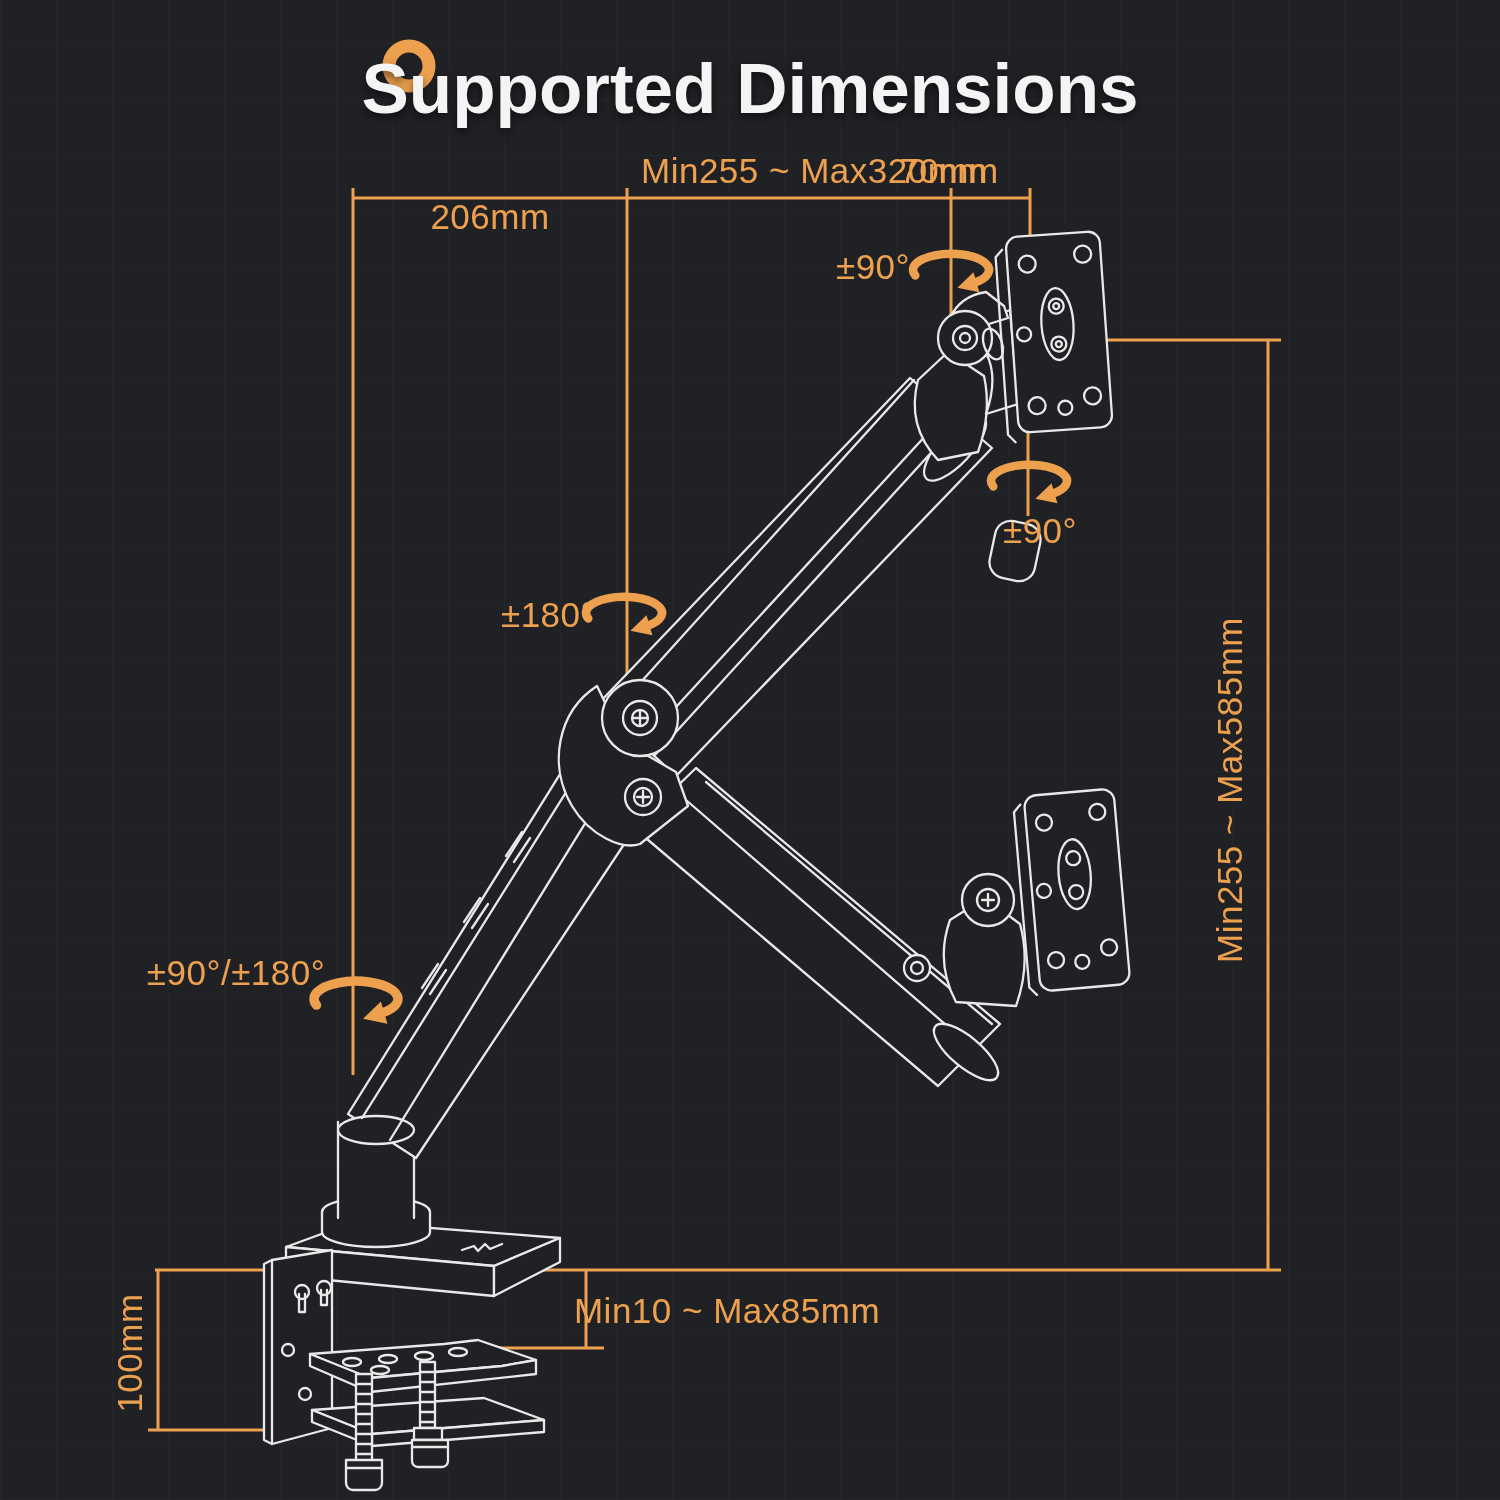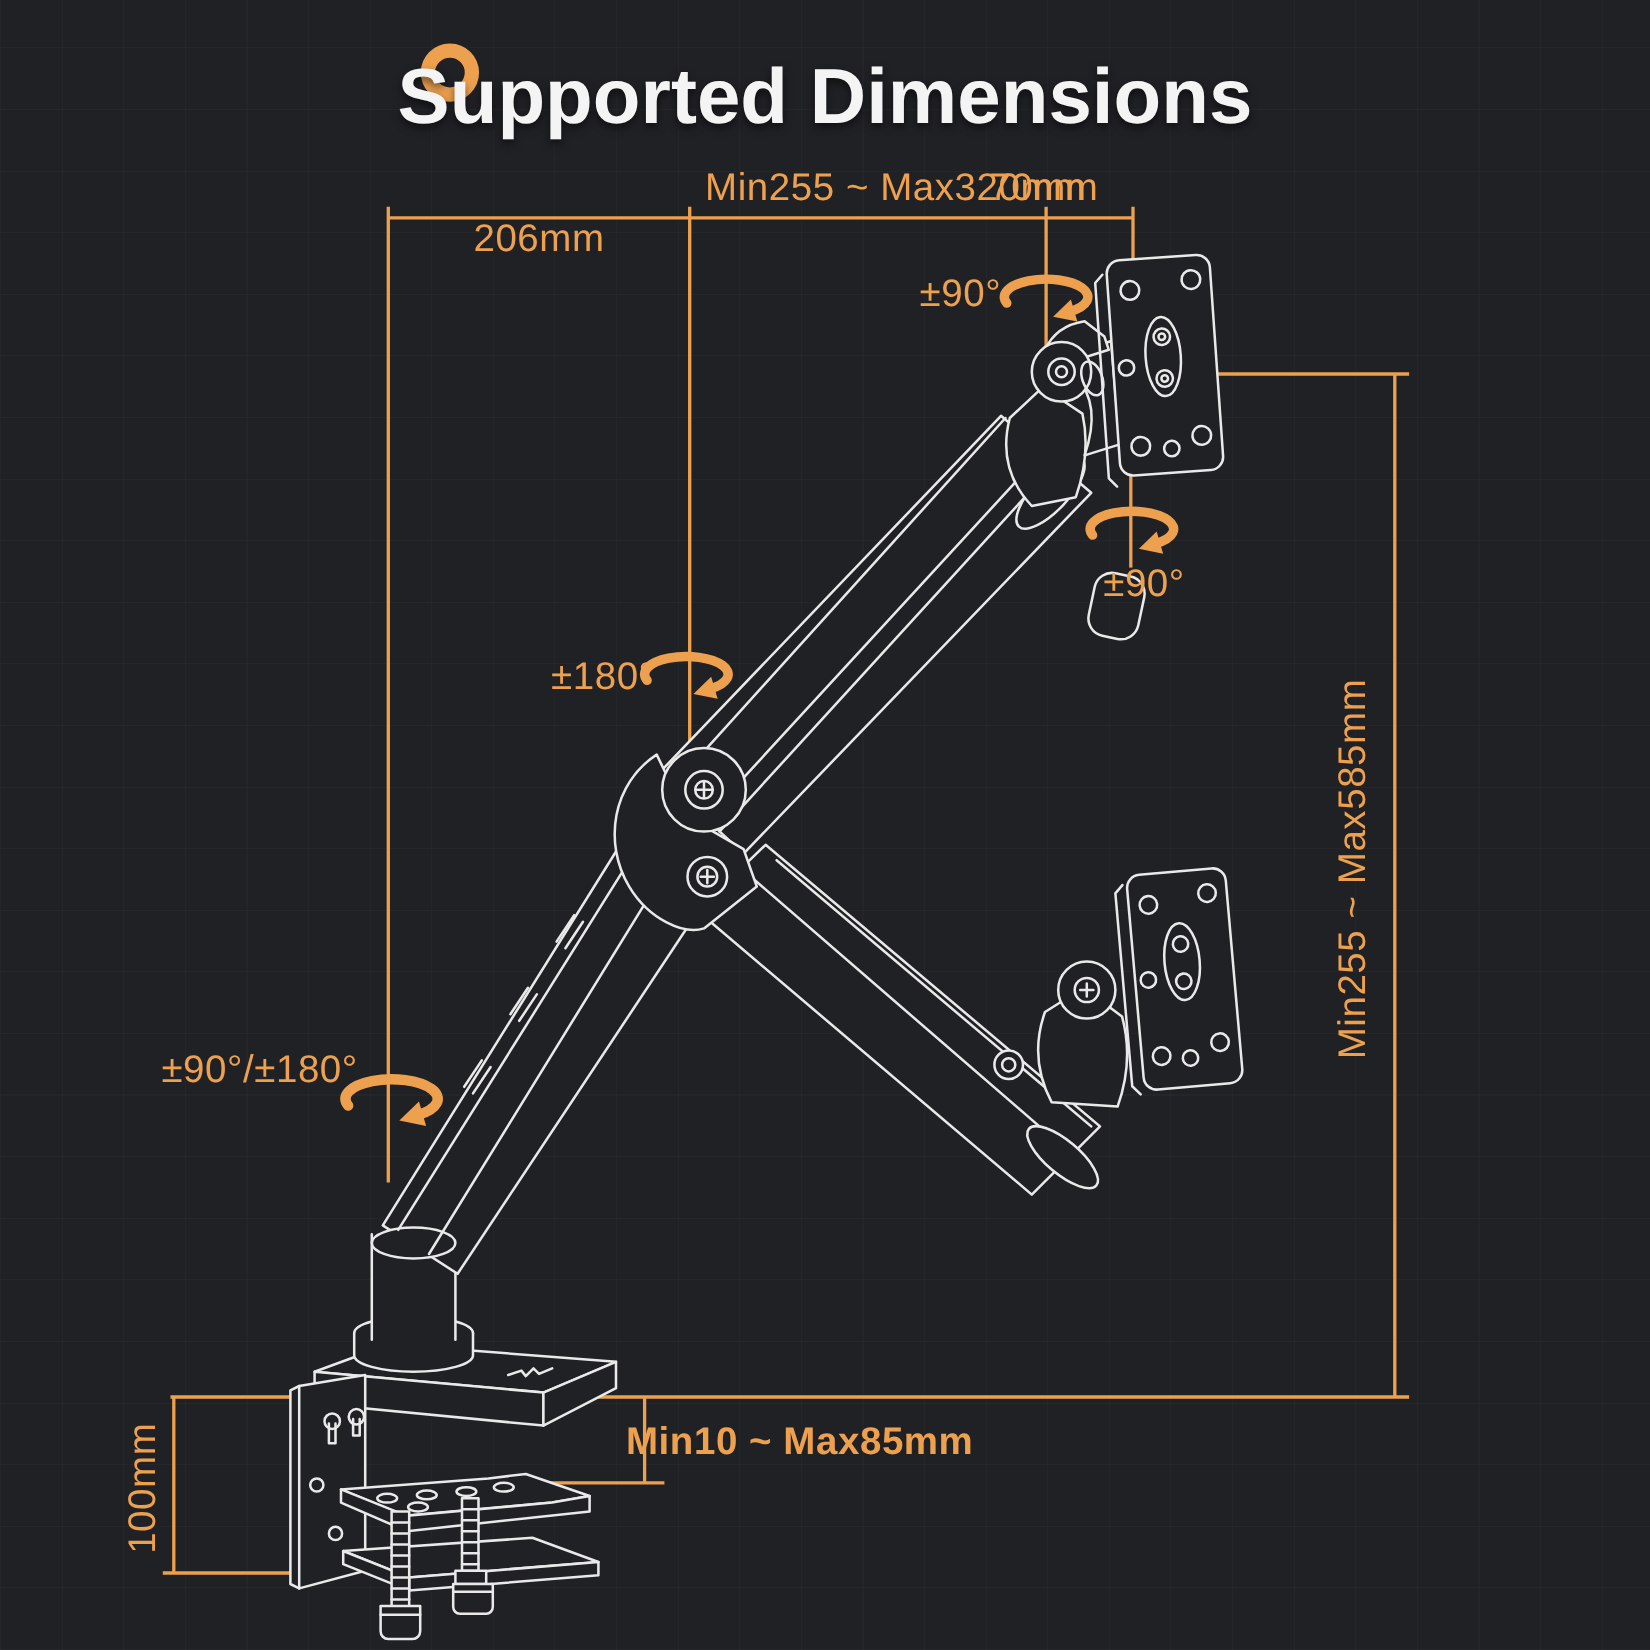--- a/index.html
+++ b/index.html
@@ -42,21 +42,21 @@
   }
   .dim-label.vertical{transform:translate(-50%,-50%) rotate(-90deg);}
   .lbl-top-left   {left:490px; top:171px;margin-top:46px;}
   .lbl-top-mid    {left:790px; top:171px;margin-left:24px;}
   .lbl-top-right  {left:949px;top:171px;}
   .lbl-rot-head   {left:873px; top:267px;}
   .lbl-rot-vesa   {left:1040px;top:531px;}
   .lbl-rot-elbow  {left:548px; top:615px;}
   .lbl-rot-base   {left:236px; top:973px;}
   .lbl-height     {left:1230px;top:790px;}
-  .lbl-desk       {left:727px; top:1311px;font-weight:bold;}
+  .lbl-desk       {left:727px; top:1311px;}
   .lbl-clamp-h    {left:130px; top:1353px;}
 </style>
 </head>
 <body>
 
 <div class="stage">
 
   <svg class="title-ring" viewBox="0 0 66 66">
     <circle cx="33" cy="33" r="20" fill="none" stroke="var(--accent)" stroke-width="13"></circle>
   </svg>

